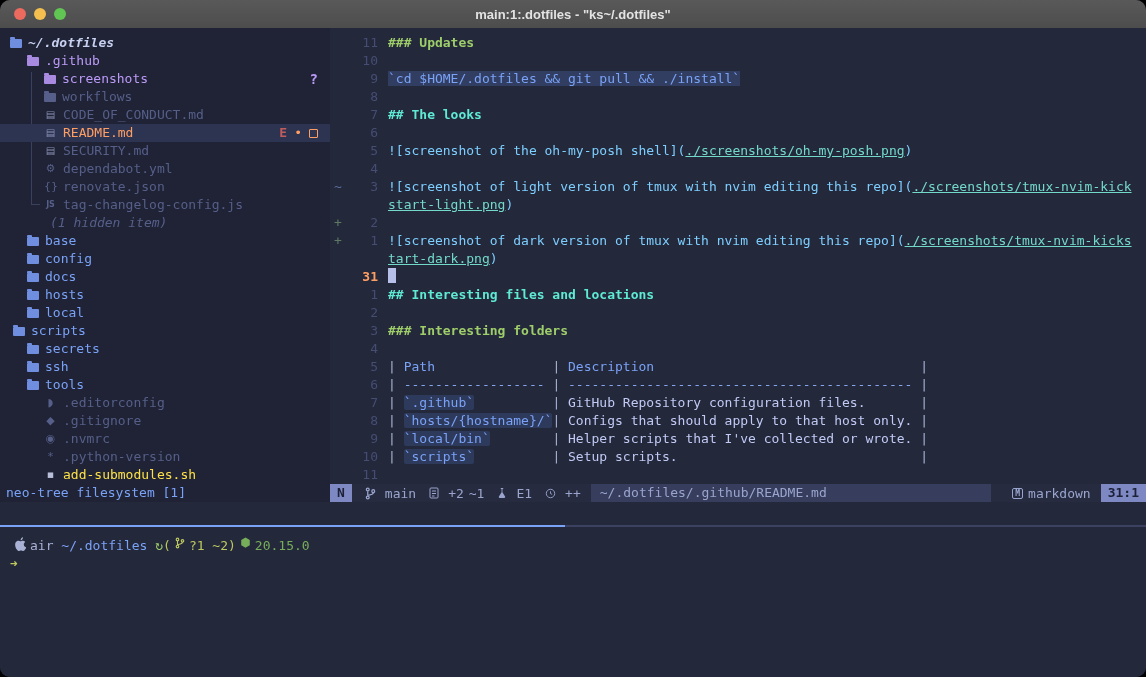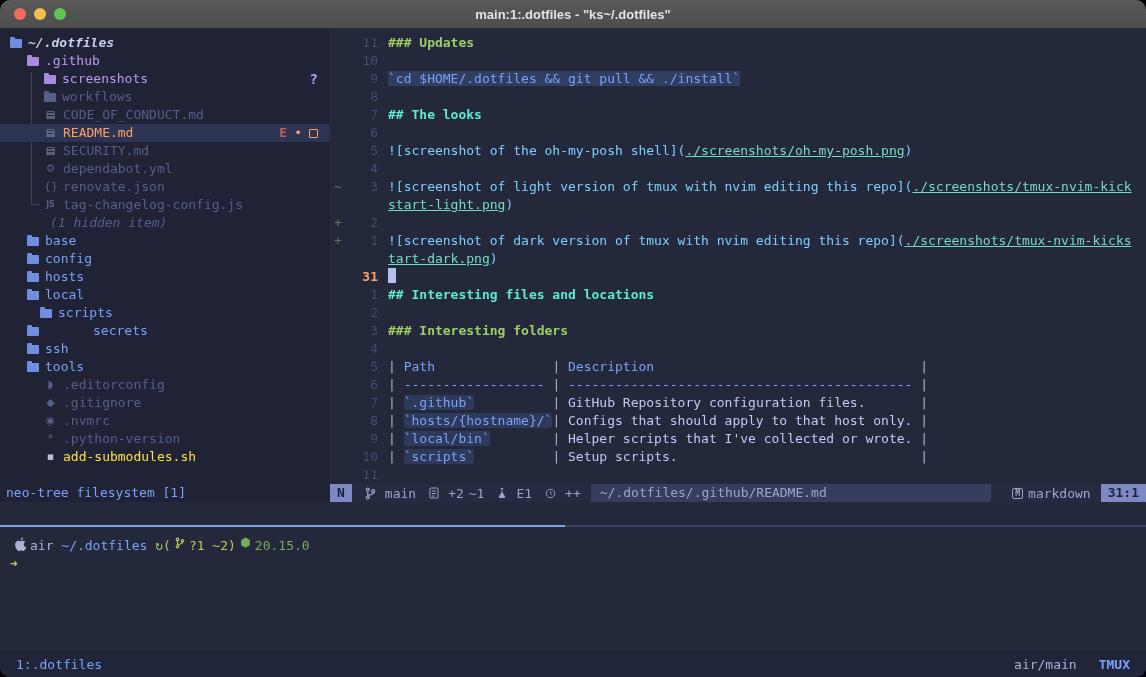--- a/index.html
+++ b/index.html
@@ -106,24 +106,25 @@
         <div class="t-row" style="padding-left: 44px;"><span class="ficon fi-dim"></span><span class="t-label st-dim">workflows</span></div>
         <div class="t-row" style="padding-left: 44px;"><span class="ticon md">▤</span><span class="t-label st-dim">CODE_OF_CONDUCT.md</span></div>
         <div class="t-row sel" style="padding-left: 44px;"><span class="ticon md">▤</span><span class="t-label st-orange">README.md</span><span class="t-badges"><span class="bdg-red">E</span><span class="bdg-orange">•</span><span class="box-badge"></span></span></div>
         <div class="t-row" style="padding-left: 44px;"><span class="ticon md">▤</span><span class="t-label st-dim">SECURITY.md</span></div>
         <div class="t-row" style="padding-left: 44px;"><span class="ticon ">⚙</span><span class="t-label st-dim">dependabot.yml</span></div>
         <div class="t-row" style="padding-left: 44px;"><span class="ticon ">{}</span><span class="t-label st-dim">renovate.json</span></div>
         <div class="t-row" style="padding-left: 44px;"><span class="ticon js-badge">JS</span><span class="t-label st-dim">tag-changelog-config.js</span></div>
         <div class="t-row" style="padding-left: 44px;"><span class="t-label st-hidden">(1 hidden item)</span></div>
         <div class="t-row" style="padding-left: 27px;"><span class="ficon fi-blue"></span><span class="t-label st-blue">base</span></div>
         <div class="t-row" style="padding-left: 27px;"><span class="ficon fi-blue"></span><span class="t-label st-blue">config</span></div>
+        <div class="t-row" style="padding-left: 27px;"><span class="ficon fi-blue"></span><span class="t-label st-blue">docs</span></div>
         <div class="t-row" style="padding-left: 27px;"><span class="ficon fi-blue"></span><span class="t-label st-blue">hosts</span></div>
         <div class="t-row" style="padding-left: 27px;"><span class="ficon fi-blue"></span><span class="t-label st-blue">local</span></div>
-        <div class="t-row" style="padding-left: 40px;"><span class="ficon fi-blue"></span><span class="t-label st-blue">scripts</span></div>
-        <div class="t-row" style="padding-left: 27px; gap: 48px;"><span class="ficon fi-blue"></span><span class="t-label st-blue">secrets</span></div>
+        <div class="t-row" style="padding-left: 13px;"><span class="ficon fi-blue"></span><span class="t-label st-blue">scripts</span></div>
+        <div class="t-row" style="padding-left: 27px;"><span class="ficon fi-blue"></span><span class="t-label st-blue">secrets</span></div>
         <div class="t-row" style="padding-left: 27px;"><span class="ficon fi-blue"></span><span class="t-label st-blue">ssh</span></div>
         <div class="t-row" style="padding-left: 27px;"><span class="ficon fi-blue"></span><span class="t-label st-blue">tools</span></div>
         <div class="t-row" style="padding-left: 44px;"><span class="ticon ">◗</span><span class="t-label st-dim">.editorconfig</span></div>
         <div class="t-row" style="padding-left: 44px;"><span class="ticon ">◆</span><span class="t-label st-dim">.gitignore</span></div>
         <div class="t-row" style="padding-left: 44px;"><span class="ticon ">◉</span><span class="t-label st-dim">.nvmrc</span></div>
         <div class="t-row" style="padding-left: 44px;"><span class="ticon ">*</span><span class="t-label st-dim">.python-version</span></div>
         <div class="t-row" style="padding-left: 44px;"><span class="ticon lite">▪</span><span class="t-label st-fg">add-submodules.sh</span></div>
       </div>
     <div class="neotree-status">neo-tree filesystem [1]</div>
 
@@ -240,22 +241,15 @@
               <path d="M6 .5 11 3.5v6L6 12.5 1 9.5v-6z"></path>
             </svg>
         </span>
         <span class="sh-node">20.15.0</span>
       </div>
       <div class="sh-row">
         <span class="sh-lime">➜</span>
       </div>
     </div>
 
-    <div class="tmuxbar">
-      <button class="tmux-win">1:.dotfiles</button>
-      <span class="tmux-right">
-        <span class="tmux-session">air/main</span>
-        <span class="tmux-flag">TMUX</span>
-      </span>
-    </div>
 
   </div>
 </div>
 
 </body></html>

